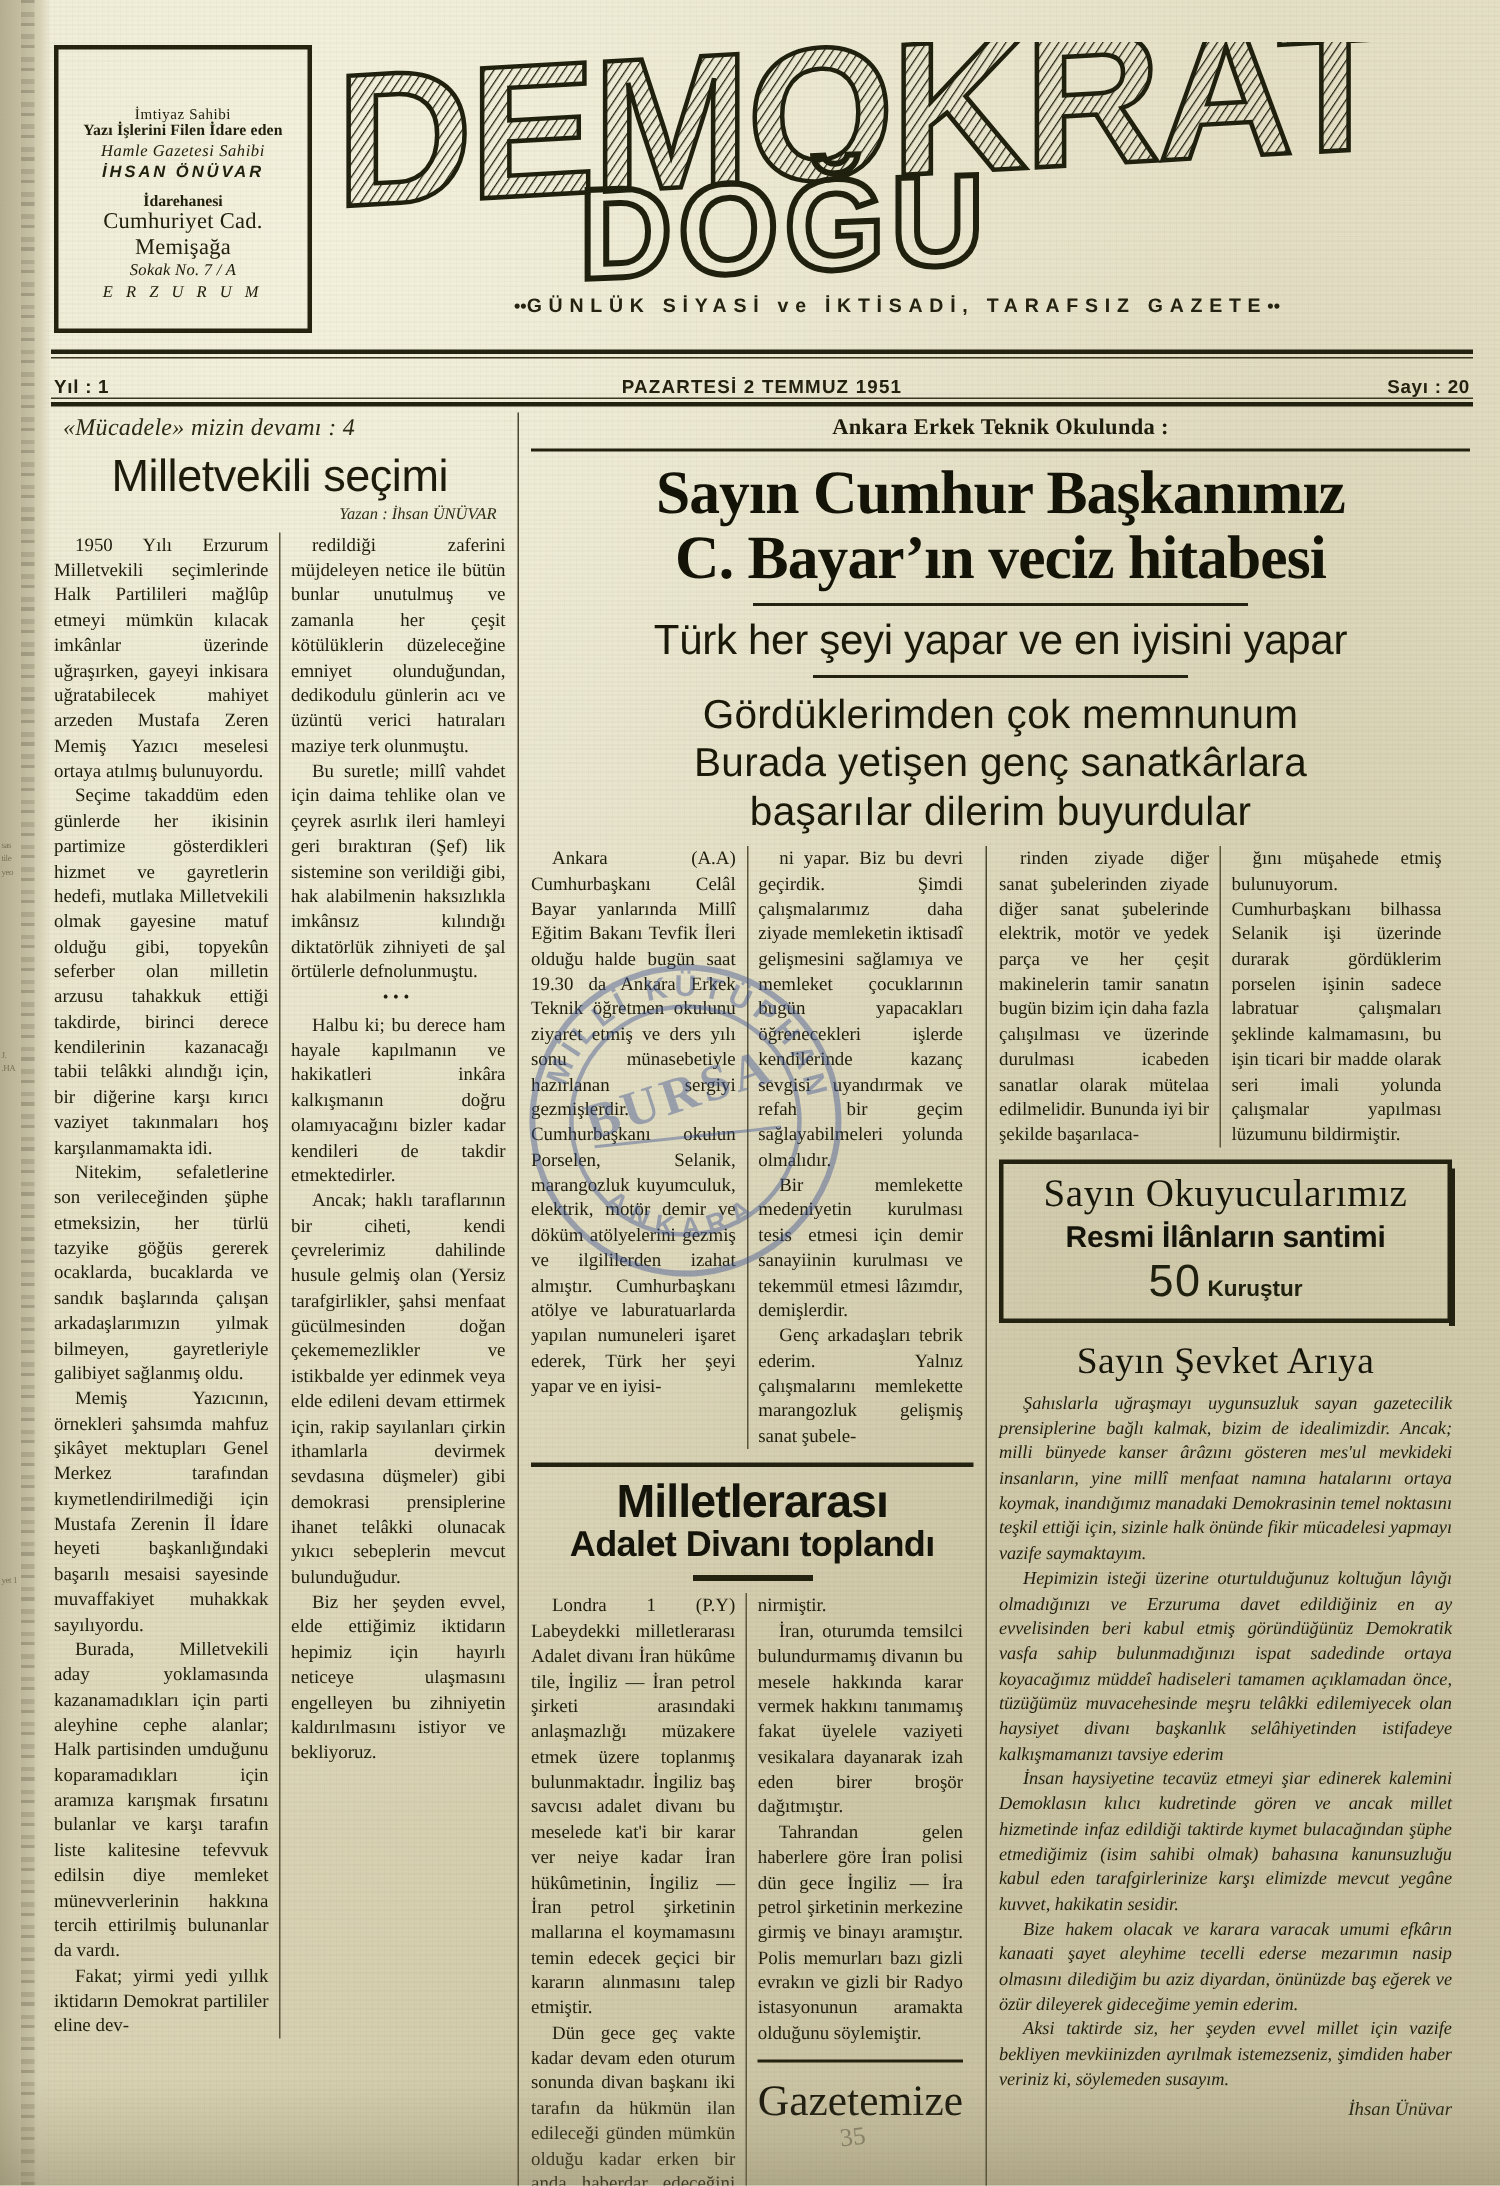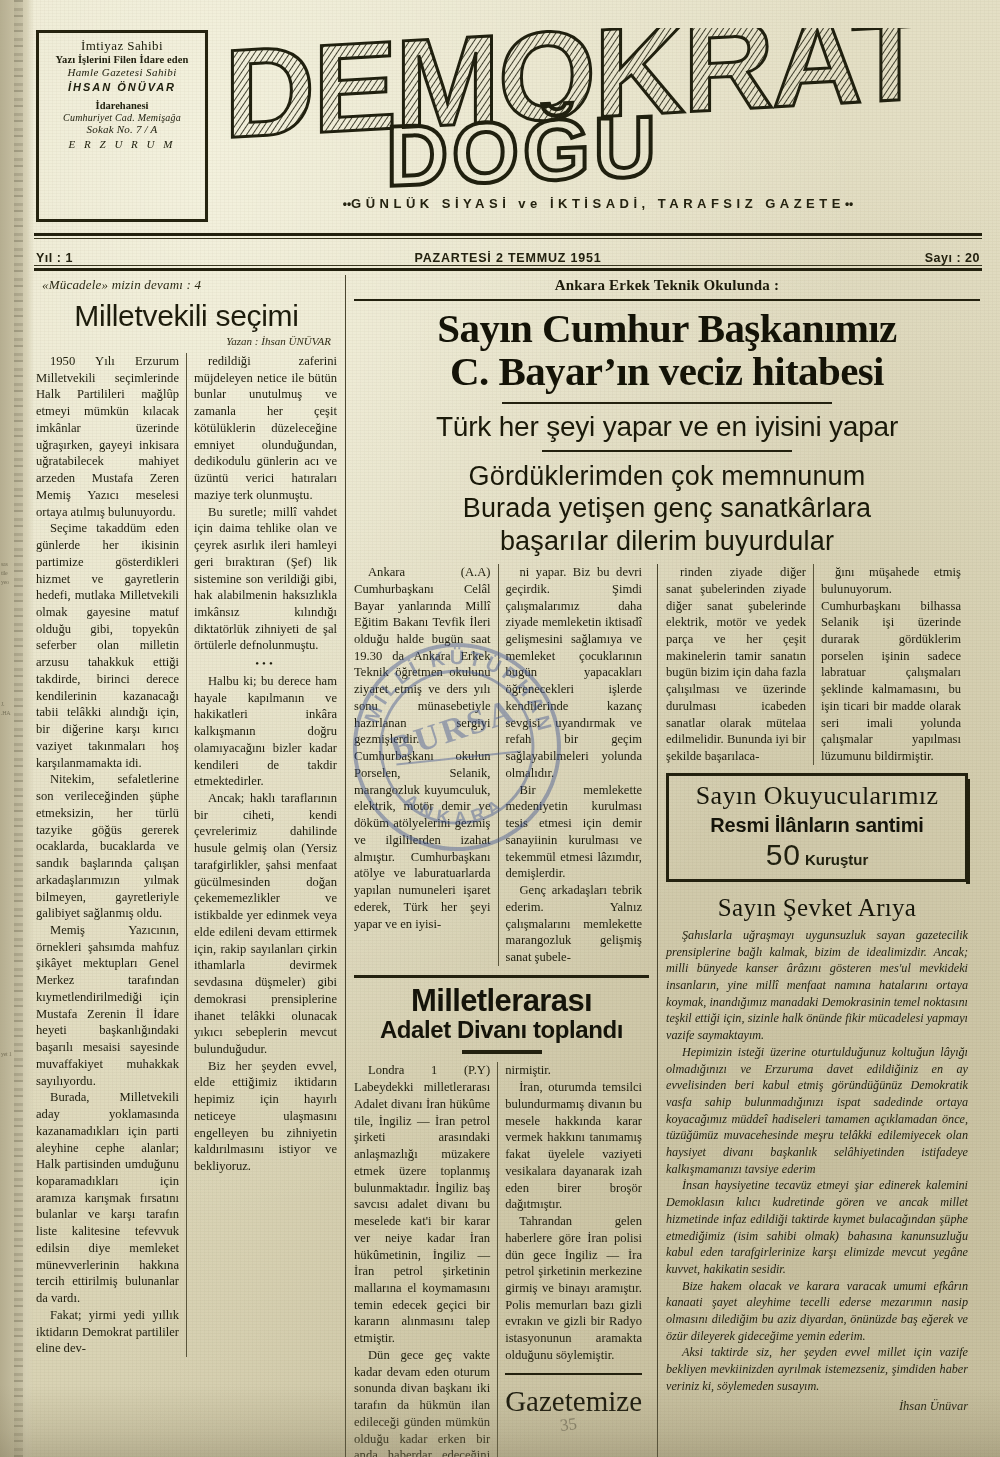--- a/index.html
+++ b/index.html
@@ -47,27 +47,27 @@
 
   
   .masthead{position:relative;height:205px;margin-top:28px;}
   .imprint{
     position:absolute;left:8px;top:2px;width:172px;height:192px;
     border-left:3px solid #25230f;border-right:3px solid #25230f;
     border-top:3px solid #25230f;border-bottom:3px solid #25230f;
     box-sizing:border-box;text-align:center;padding-top:6px;
     line-height:1.12;
   }
-  .imprint .l1{font-size:13px;letter-spacing:.4px;}
+  .imprint .l1{font-size:10px;letter-spacing:.4px;margin-top:32px;}
   .imprint .l2{font-size:17px;font-weight:bold;letter-spacing:2px;margin:1px 0 3px;font-family:"Liberation Sans",sans-serif;}
   .imprint .l3{font-size:10.5px;font-weight:bold;letter-spacing:.1px;}
   .imprint .l4{font-size:11px;font-style:italic;letter-spacing:.4px;margin:1px 0;}
   .imprint .l5{font-size:11px;font-weight:bold;letter-spacing:2px;margin:2px 0 7px;font-family:"Liberation Sans",sans-serif;font-style:italic;}
   .imprint .l6{font-size:10.5px;font-weight:bold;margin-top:4px;}
-  .imprint .l7{font-size:10px;font-style:italic;letter-spacing:.2px;}
+  .imprint .l7{font-size:15px;letter-spacing:.2px;}
   .imprint .l8{font-size:11px;font-style:italic;letter-spacing:.2px;}
   .imprint .l9{font-size:11px;font-style:italic;letter-spacing:3px;margin-top:3px;}
 
   .nameplate{position:absolute;left:190px;top:0px;width:760px;height:185px;}
   .nameplate svg{display:block;}
   .tagline{
     position:absolute;left:190px;top:168px;width:760px;text-align:center;
     font-family:"Liberation Sans",sans-serif;font-size:13px;font-weight:bold;
     letter-spacing:4.5px;color:#242210;
   }
@@ -84,21 +84,21 @@
   }
   .dateline .yil{width:170px;letter-spacing:.5px;}
   .dateline .date{flex:1;text-align:center;letter-spacing:.8px;}
   .dateline .sayi{width:170px;text-align:right;letter-spacing:.5px;}
 
   
   .body-area{position:relative;margin:4px 8px 0 8px;display:flex;}
   .col-left{width:310px;padding-right:8px;box-sizing:border-box;
     border-right:1px solid #4a4630;}
 
-  .kicker-left{font-size:13px;font-style:italic;color:#2c2a15;margin:2px 0 6px 6px;letter-spacing:.2px;}
+  .kicker-left{font-size:16px;font-style:italic;color:#2c2a15;margin:2px 0 6px 6px;letter-spacing:.2px;}
   .op-title{
     font-family:"Liberation Sans",sans-serif;font-size:30px;font-weight:normal;
     letter-spacing:-.3px;color:#1d1c0c;text-align:center;margin:2px 0 2px;
   }
   .op-byline{font-size:11px;font-style:italic;text-align:right;margin:2px 6px 6px 0;color:#2e2b16;}
   .artbody{
     font-size:12.6px;line-height:1.33;text-align:justify;
     color:#1e1d0d;font-family:"Liberation Serif",serif;
     -webkit-hyphens:auto;hyphens:auto;
   }

